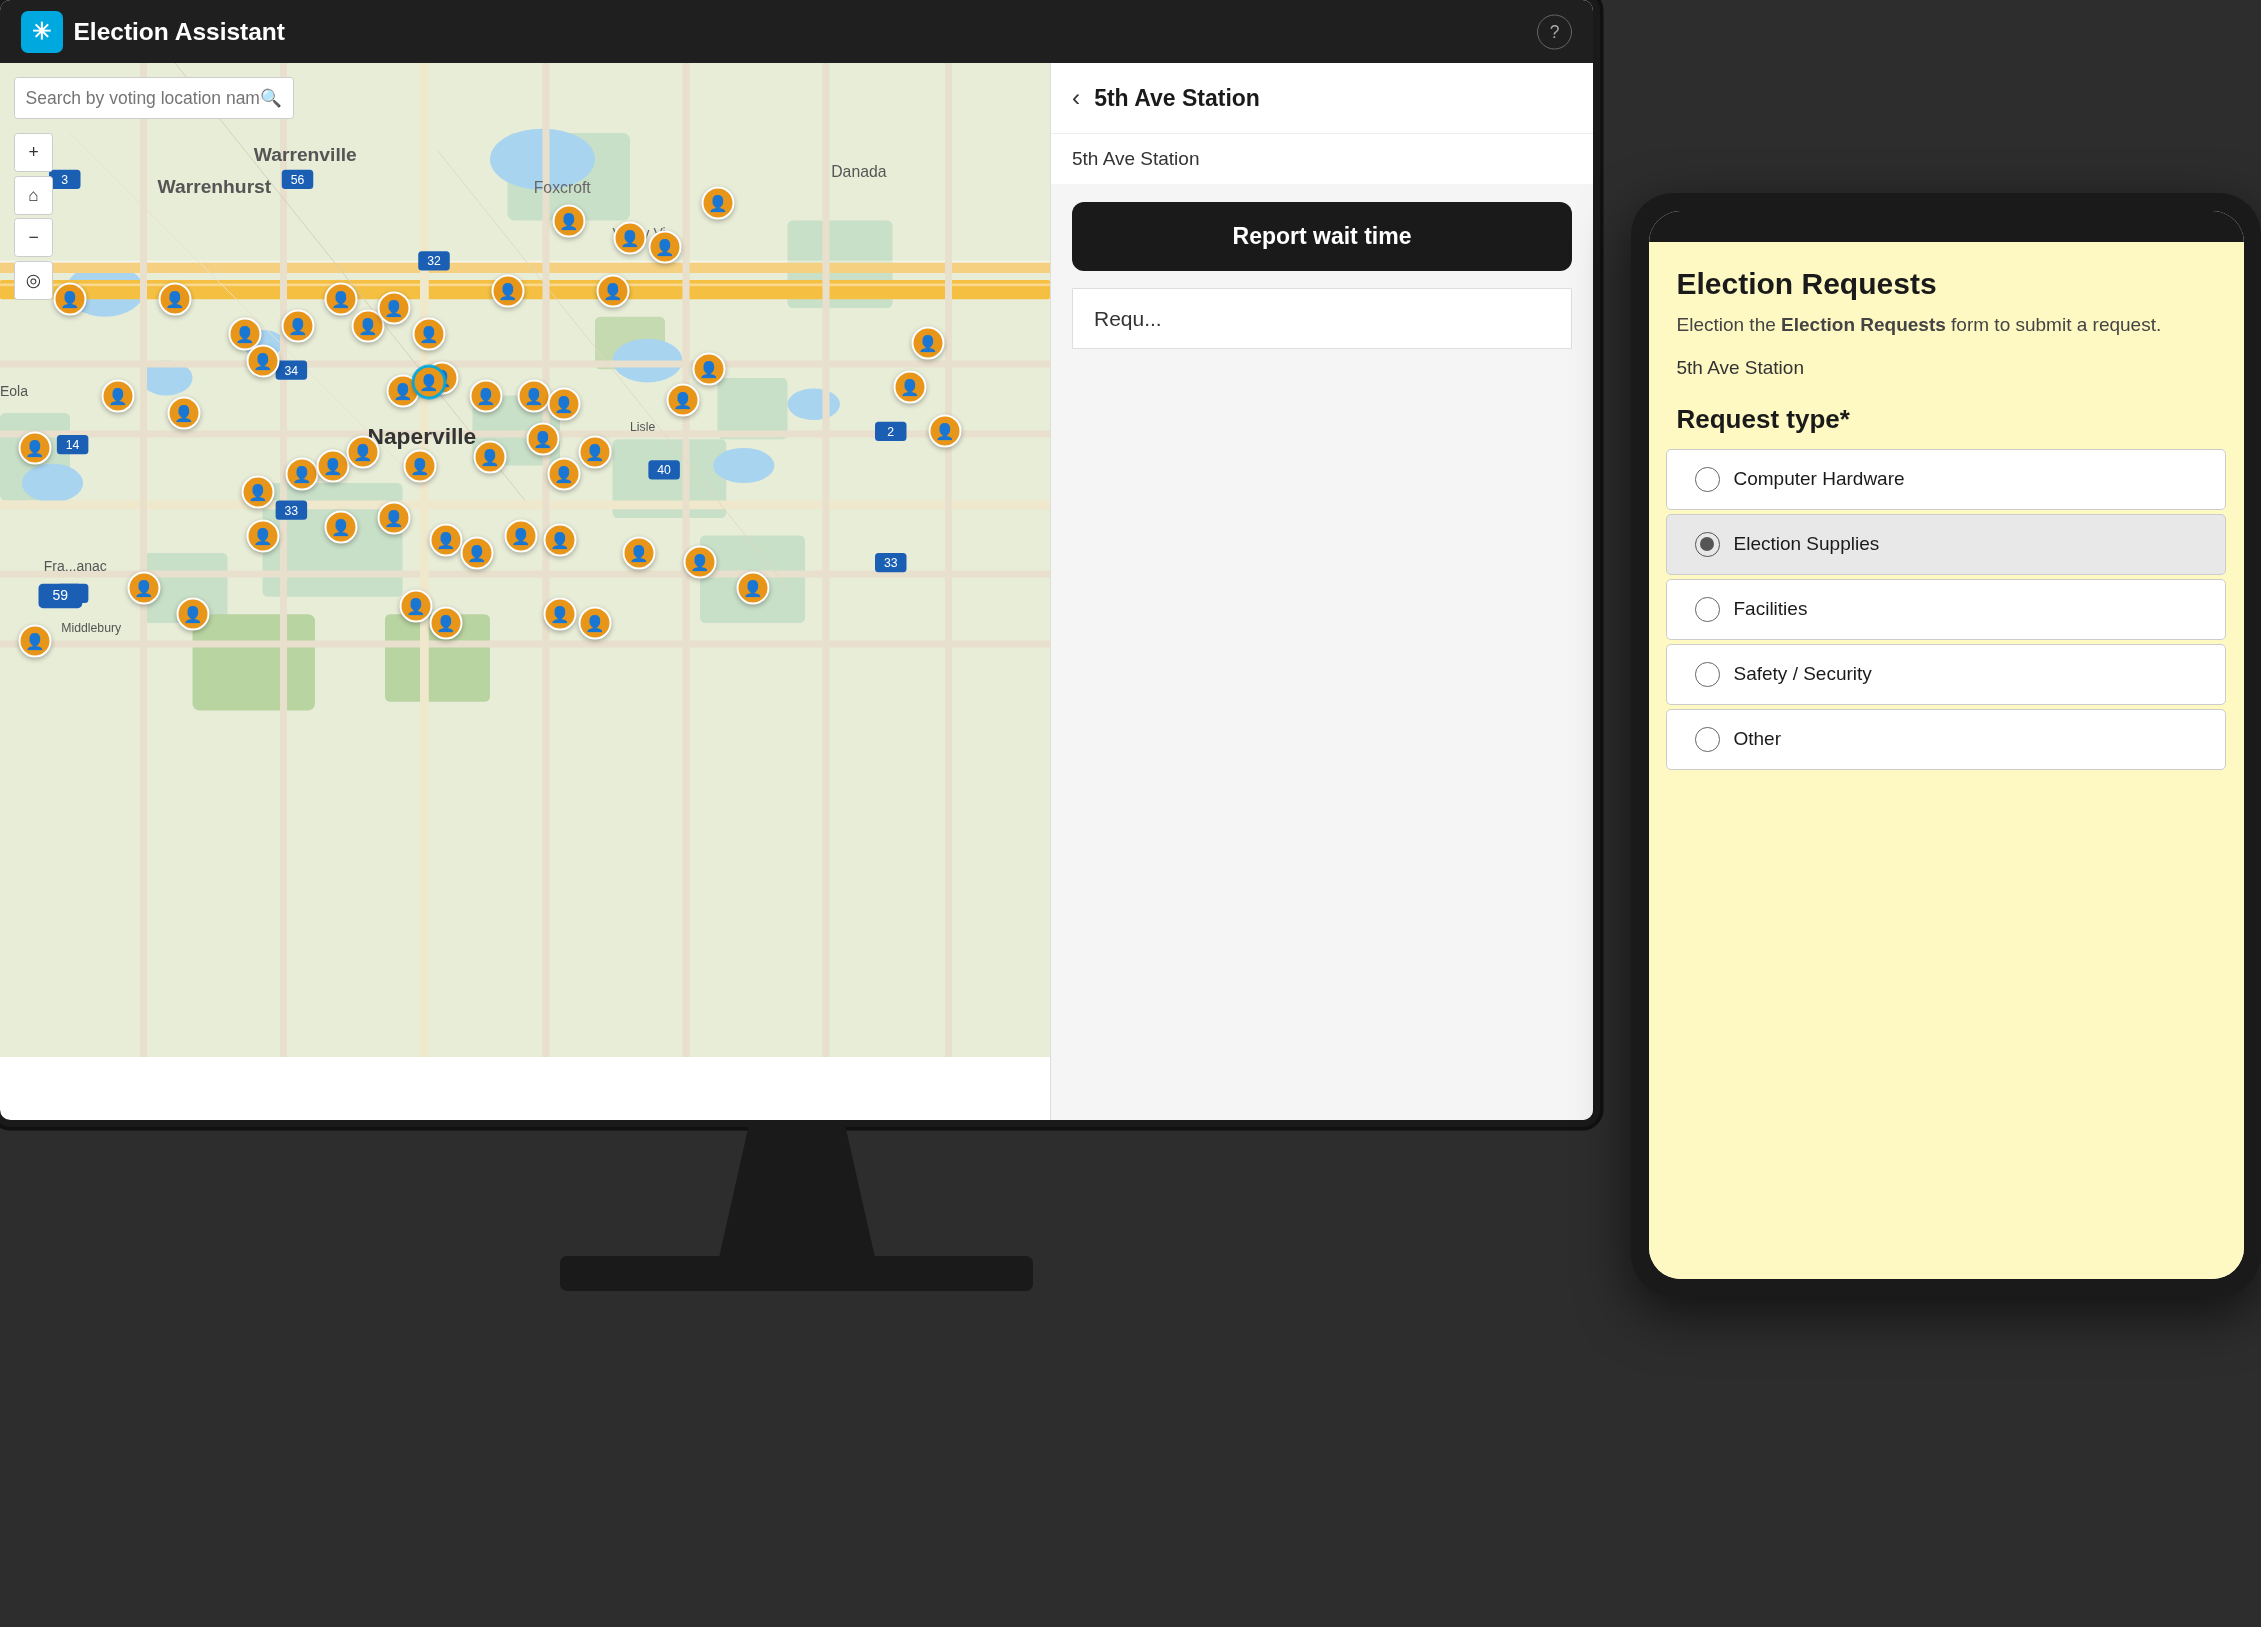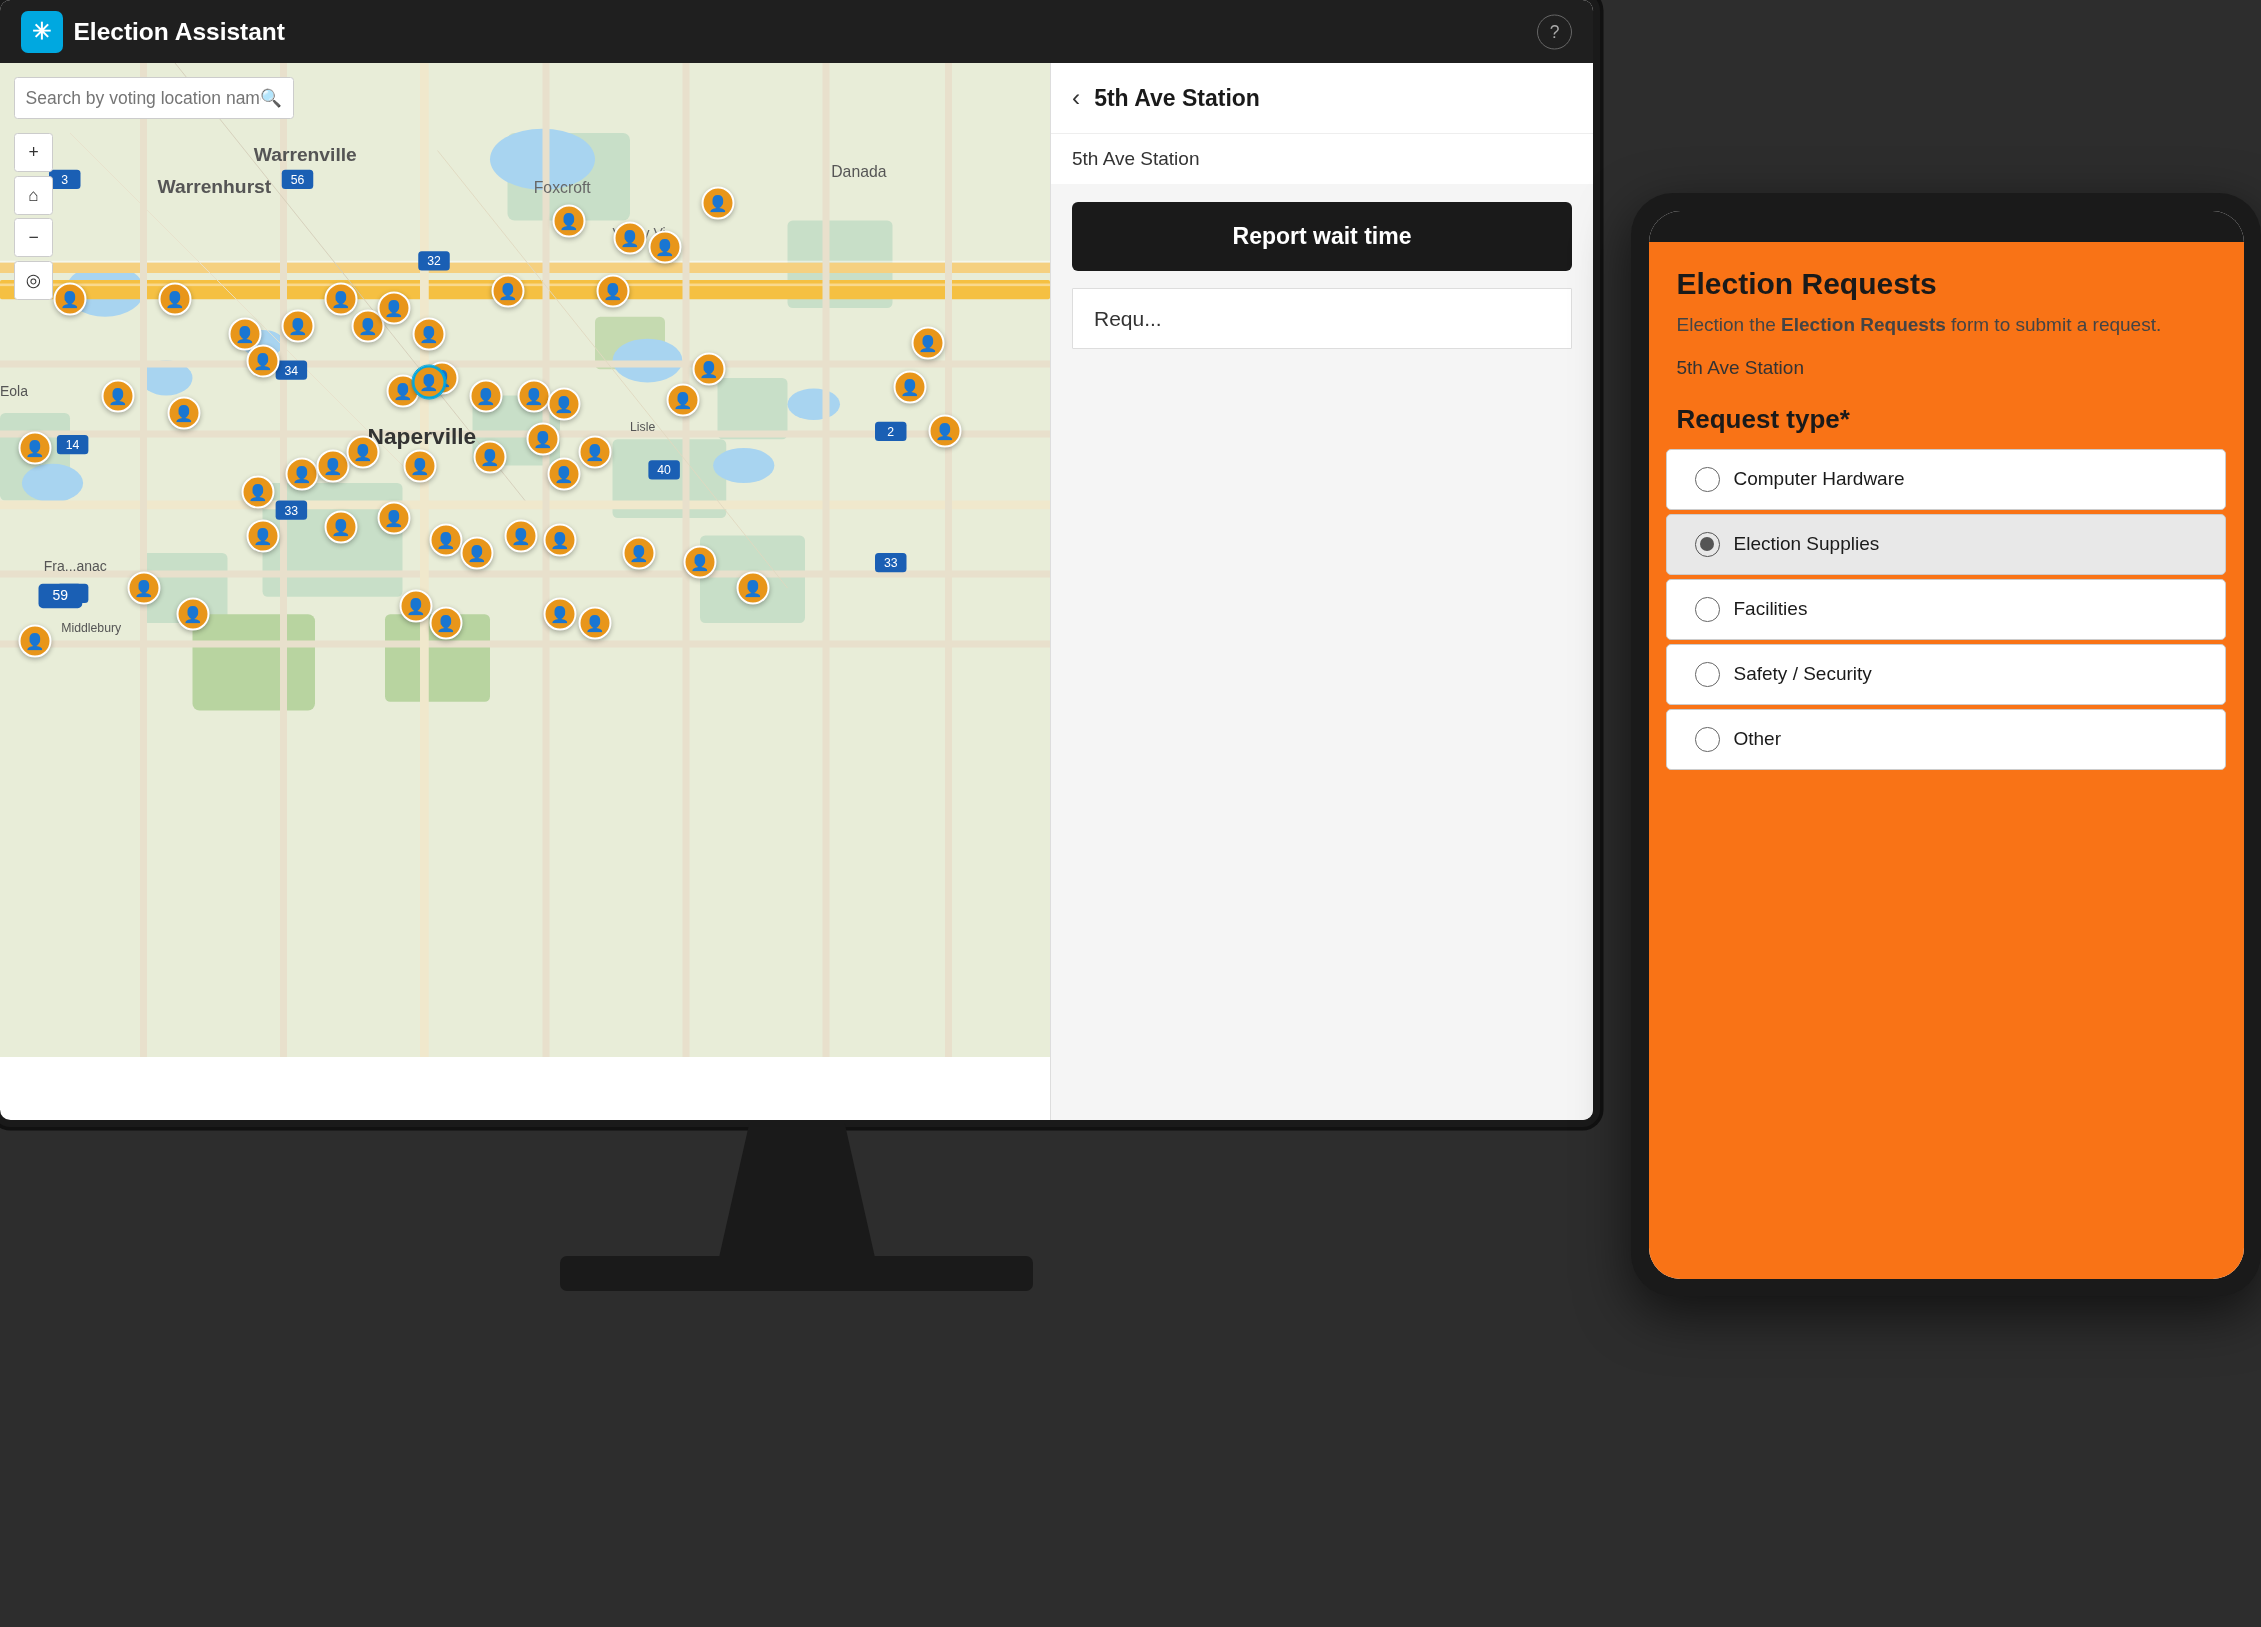--- a/index.html
+++ b/index.html
@@ -208,21 +208,21 @@
     }
 
     .report-wait-btn {
       margin: 17.5px 21px;
       background: #1a1a1a;
       color: #fff;
       padding: 21px;
       text-align: center;
       font-size: 23px;
       font-weight: 600;
-      border-radius: 6px;
+      border-radius: 12px;
       cursor: pointer;
     }
 
     .request-tab {
       margin: 0 21px;
       padding: 17.5px 21px;
       background: #fff;
       border: 0.9px solid #ddd;
       font-size: 21px;
       color: #333;
@@ -256,21 +256,21 @@
     .phone-top-bar {
       background: #1a1a1a;
       padding: 17.5px 24.5px 14px;
       display: flex;
       align-items: center;
     }
 
     .phone-panel-content {
       flex: 1;
       overflow-y: auto;
-      background: #f97316;
+      background: #fef9c3;
       padding: 0;
     }
 
     .election-requests-title {
       font-size: 30px;
       font-weight: 700;
       color: #1a1a1a;
       padding: 24.5px 28px 10.5px;
     }
 

